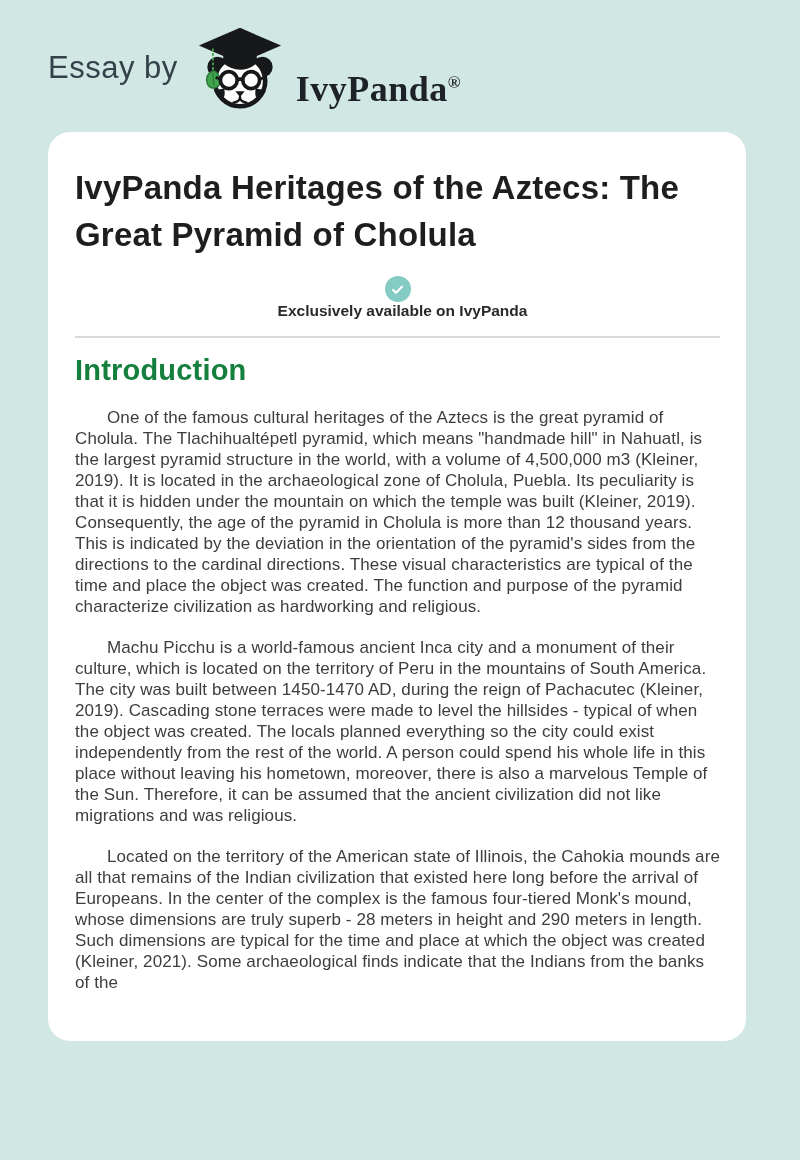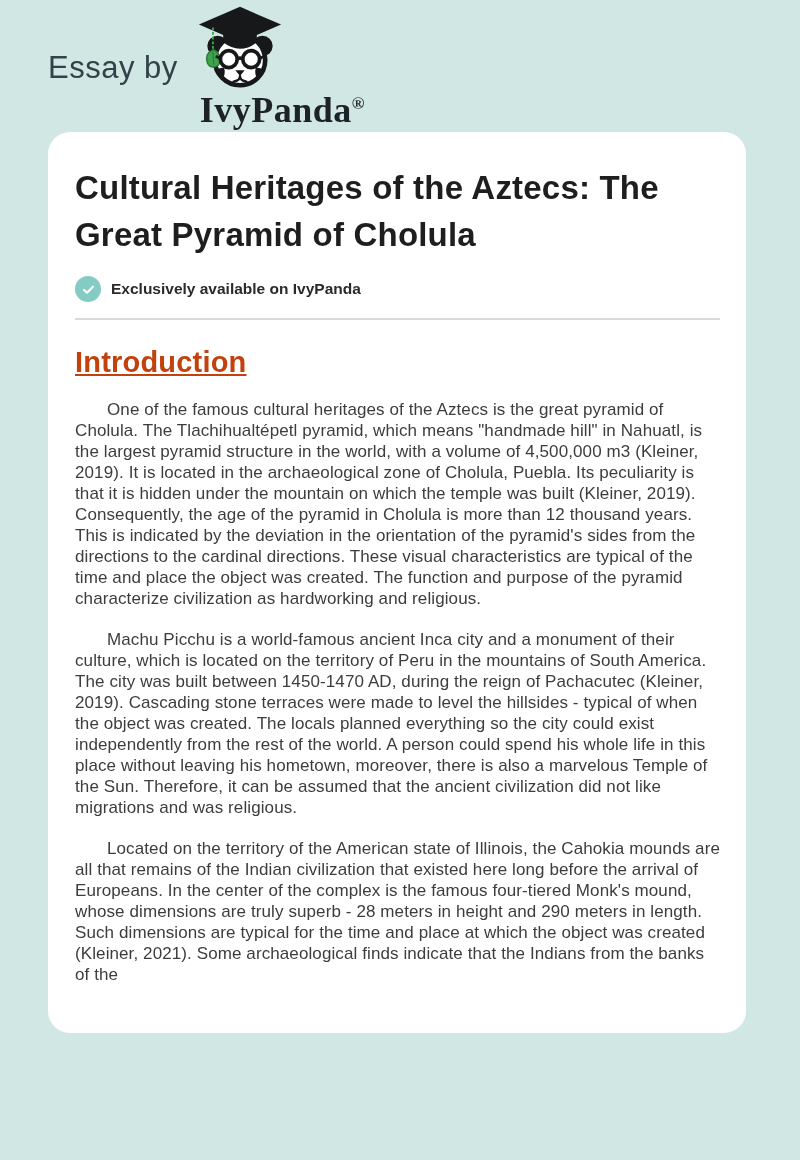--- a/index.html
+++ b/index.html
@@ -20,23 +20,22 @@
     height: 108px;
   }
   .essay-by {
     font-size: 31px;
     font-weight: 400;
     color: #33424a;
     letter-spacing: 0.5px;
   }
   .logo-wrap {
     display: flex;
-    align-items: flex-start;
+    align-items: flex-end;
     margin-left: 14px;
-    flex-direction: column;
   }
   .logo-icon { width: 96px; height: 84px; display: block; }
   .brand-name {
     font-family: "Liberation Serif", "DejaVu Serif", serif;
     font-weight: 700;
     font-size: 36px;
     color: #1d2228;
     margin-left: 8px;
     letter-spacing: 0.5px;
   }
@@ -62,20 +61,21 @@
     line-height: 47px;
     font-weight: 700;
     color: #1e1e1e;
     letter-spacing: 0.2px;
     margin-top: 6px;
   }
   .availability {
     display: flex;
     align-items: center;
     margin-top: 18px;
+    flex-direction: column;
   }
   .check-badge {
     width: 26px;
     height: 26px;
     border-radius: 50%;
     background: #84cbc4;
     display: flex;
     align-items: center;
     justify-content: center;
     flex: 0 0 auto;
@@ -88,24 +88,23 @@
     color: #2a2a2a;
   }
   .divider {
     border: none;
     border-top: 2px solid #dadada;
     margin: 16px 0 0 0;
   }
   .section-heading {
     font-size: 29px;
     font-weight: 700;
-    color: #c2410c;
-    margin-top: 26px;
+    color: #15803d;
+    margin-top: 16px;
     letter-spacing: 0.2px;
-    text-decoration: underline;
   }
   .body-para {
     font-size: 17px;
     line-height: 21px;
     color: #3d3d3d;
     margin-top: 20px;
     text-indent: 32px;
     letter-spacing: 0.1px;
   }
 </style>
@@ -140,21 +139,21 @@
       <path d="M50,76 Q50,81 43,82 M50,76 Q50,81 57,82" fill="none" stroke="#16181a" stroke-width="2.5" stroke-linecap="round"></path>
 
       <path d="M27,68 Q24,76 31,80 Q35,74 33,67 Z" fill="#16181a"></path>
       <path d="M73,68 Q76,76 69,80 Q65,74 67,67 Z" fill="#16181a"></path>
     </svg>
     <span class="brand-name"><span>IvyPanda</span><span class="brand-reg">®</span></span>
   </span>
 </header>
 
 <main class="card">
-  <h1 class="article-title">Cultural Heritages of the Aztecs: The Great Pyramid of Cholula</h1>
+  <h1 class="article-title">IvyPanda Heritages of the Aztecs: The Great Pyramid of Cholula</h1>
 
   <div class="availability">
     <span class="check-badge">
       <svg viewBox="0 0 16 16" xmlns="http://www.w3.org/2000/svg">
         <path d="M2.5 8.5 L6.2 12 L13.5 4.5" fill="none" stroke="#ffffff" stroke-width="2.6" stroke-linecap="round" stroke-linejoin="round"></path>
       </svg>
     </span>
     <span class="availability-label">Exclusively available on IvyPanda</span>
   </div>
 

